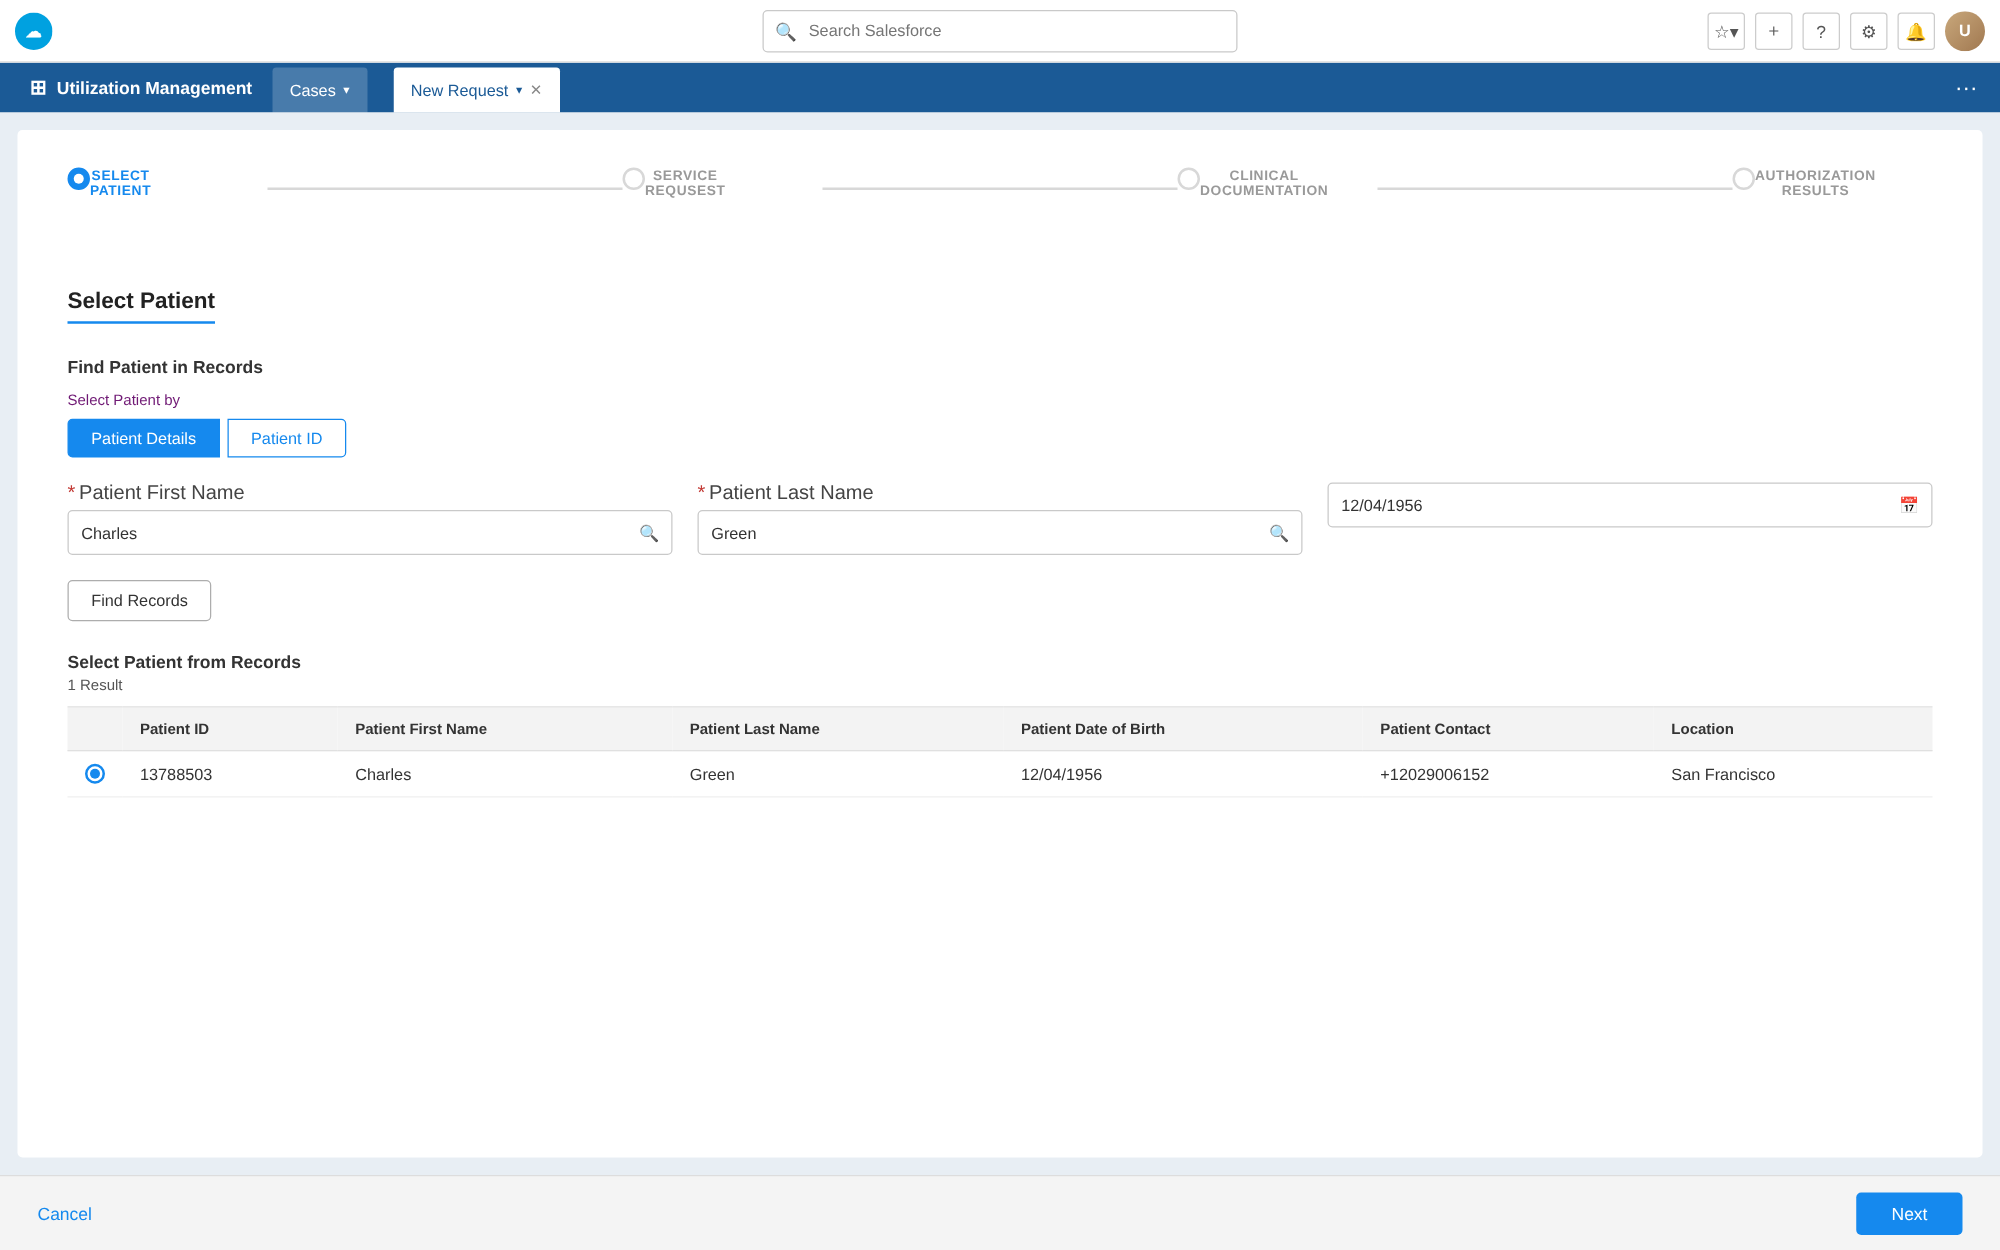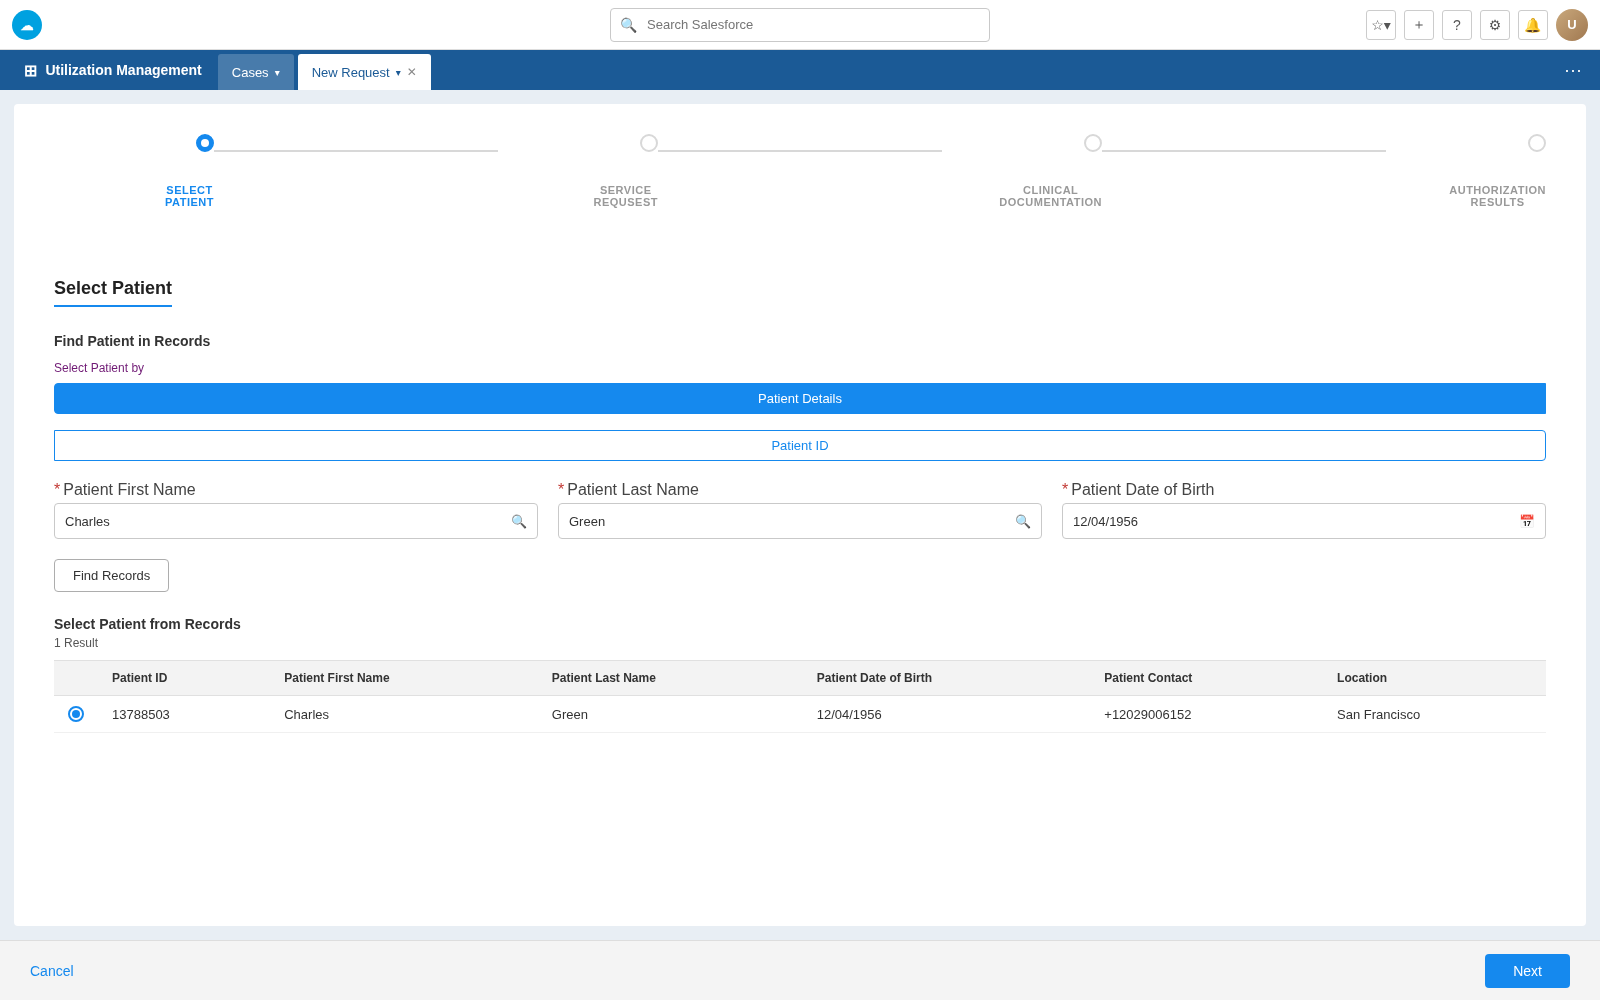--- a/index.html
+++ b/index.html
@@ -176,25 +176,24 @@
     
     .stepper {
       display: flex;
       align-items: flex-start;
       justify-content: center;
       margin-bottom: 30px;
       position: relative;
     }
     .step {
       display: flex;
-      flex-direction: column;
-      align-items: flex-end;
+      flex-direction: row;
+      align-items: center;
       position: relative;
       min-width: 160px;
-      gap: 24px;
     }
     .step-connector {
       flex: 1;
       height: 2px;
       background: #d8d8d8;
       margin-top: 16px;
     }
     .step-circle {
       width: 18px;
       height: 18px;
@@ -245,23 +244,22 @@
       color: #333;
       margin: 20px 0 12px;
     }
     .select-patient-by-label {
       font-size: 12px;
       color: #701a75;
       margin-bottom: 8px;
     }
     .tab-buttons {
       display: flex;
-      gap: 16px;
+      gap: 6px;
       margin-bottom: 20px;
-      flex-direction: column;
     }
     .tab-btn {
       padding: 7px 18px;
       font-size: 13px;
       cursor: pointer;
       border: 1px solid #1589ee;
       background: #fff;
       color: #1589ee;
     }
     .tab-btn:first-child {
@@ -448,21 +446,21 @@
   <div class="tabs-bar-app">
     <span class="app-grid-icon">⊞</span>
     <span>Utilization Management</span>
   </div>
 
   <div class="tab-item-inactive">
     <span>Cases</span>
     <span class="tab-chevron">▾</span>
   </div>
 
-  <div class="tab-item" style="margin-left:4px;">
+  <div class="tab-item" style="margin-left:21px;">
     <span>New Request</span>
     <span class="tab-chevron">▾</span>
     <span class="tab-close">✕</span>
   </div>
 
   <div class="tabs-more">···</div>
 </div>
 
 <div class="main-wrapper">
   <div class="card">
@@ -518,23 +516,20 @@
         <label class="field-label">
           <span class="required">*</span><span>Patient Last Name</span>
         </label>
         <div class="field-input-wrapper">
           <input class="field-input" type="text" value="Green" style="">
           <span class="field-icon">🔍</span>
         </div>
       </div>
 
       <div class="form-group">
-        <label class="field-label">
-          <span class="required">*</span><span>Patient Date of Birth</span>
-        </label>
         <div class="field-input-wrapper">
           <input class="field-input" type="text" value="12/04/1956" style="">
           <span class="field-icon">📅</span>
         </div>
       </div>
     </div>
 
     <button class="find-records-btn">Find Records</button>
 
     

